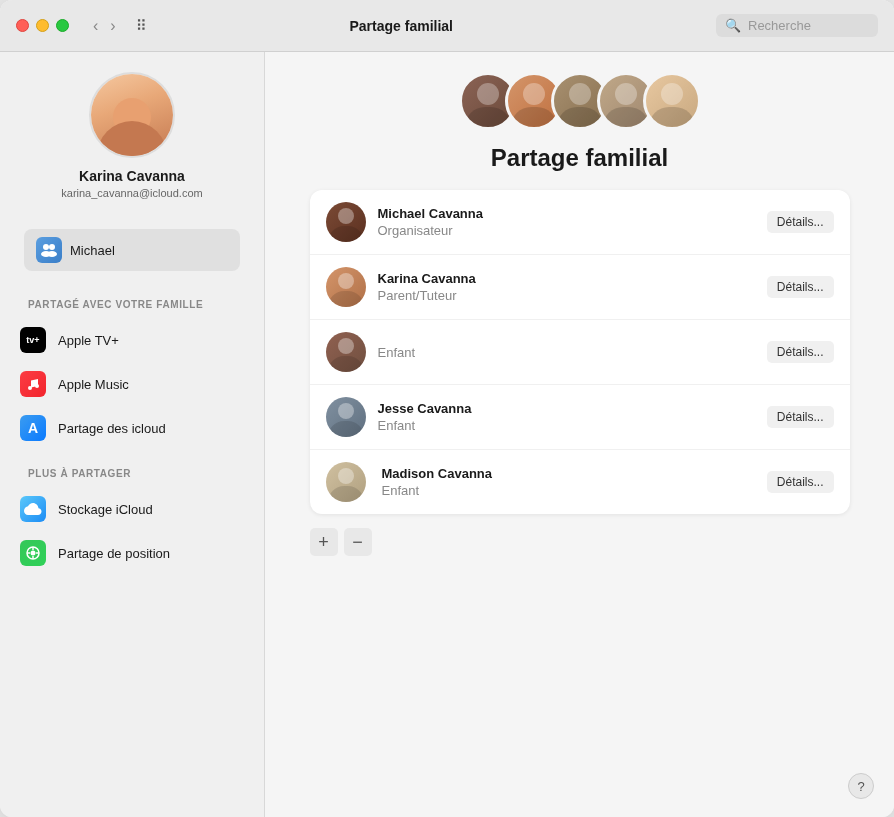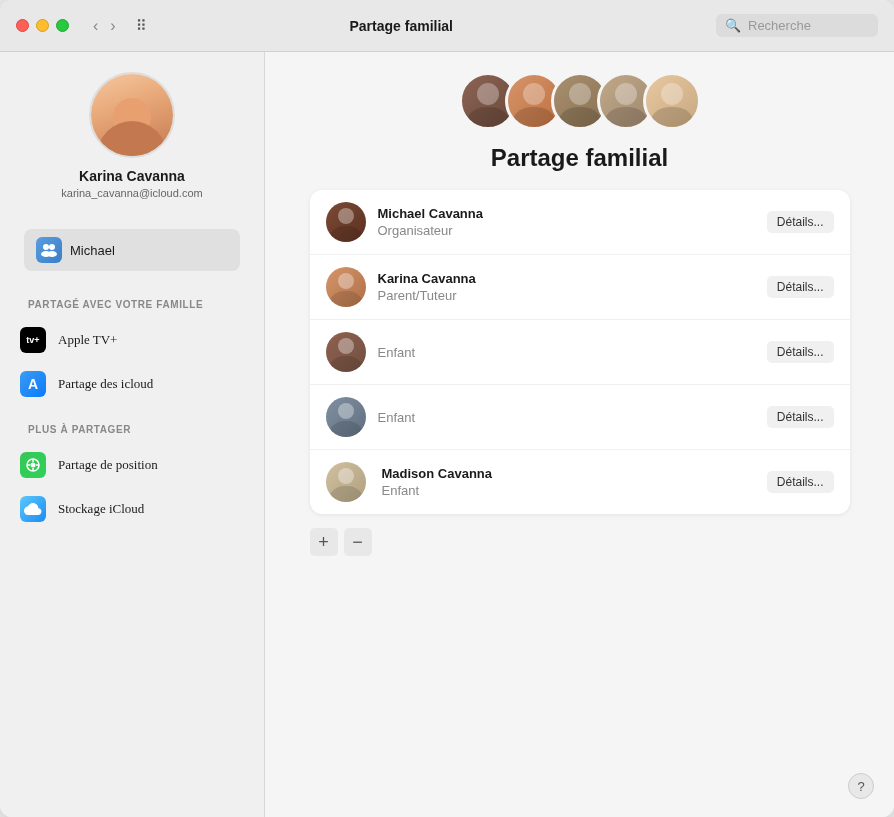--- a/index.html
+++ b/index.html
@@ -216,21 +216,20 @@
       flex-shrink: 0;
     }
     .icon-appletv { background: #000; color: #fff; font-size: 9px; font-weight: 800; }
     .icon-music { background: linear-gradient(135deg, #fc3c44, #f2252d); color: #fff; }
     .icon-purchases { background: linear-gradient(135deg, #3b9cf0, #0a7aff); color: #fff; }
     .icon-icloud { background: linear-gradient(135deg, #5ac8fa, #1c8cf5); color: #fff; }
     .icon-location { background: linear-gradient(135deg, #34c759, #30d158); color: #fff; }
     .item-label {
       font-size: 13px;
       color: #1a1a1a;
-      font-family: Liberation Serif, serif;
     }
     .content-area {
       flex: 1;
       background: #f5f5f5;
       display: flex;
       flex-direction: column;
       align-items: center;
       padding: 20px 30px 20px;
       overflow-y: auto;
     }
@@ -463,47 +462,57 @@
         </div>
       </div>
 
       <div class="section-header">PARTAGÉ AVEC VOTRE FAMILLE</div>
 
       <div class="sidebar-item">
         <div class="item-icon icon-appletv">tv+</div>
         <span class="item-label">Apple TV+</span>
       </div>
       <div class="sidebar-item">
+        <div class="item-icon icon-music">
+          <svg width="14" height="14" viewBox="0 0 14 14" fill="white">
+            <path d="M5 10.5V3.5l7-1.5v7"></path>
+            <circle cx="4" cy="11" r="2"></circle>
+            <circle cx="11" cy="9" r="2"></circle>
+          </svg>
+        </div>
+        <span class="item-label">Apple Music</span>
+      </div>
+      <div class="sidebar-item">
         <div class="item-icon icon-purchases" style="font-weight:800;font-size:14px;">A</div>
         <span class="item-label">Partage des icloud</span>
       </div>
 
       <div class="section-header">PLUS À PARTAGER</div>
 
+      <div class="sidebar-item">
+        <div class="item-icon icon-icloud">
+          <svg width="18" height="13" viewBox="0 0 18 13" fill="white">
+            <path d="M14.5 5.2C14.2 2.3 11.8 0 9 0C6.8 0 4.9 1.3 4 3.2C1.7 3.5 0 5.5 0 8C0 10.2 1.8 12 4 12H14C15.9 12 17.5 10.4 17.5 8.5C17.5 6.7 16.2 5.3 14.5 5.2Z"></path>
+          </svg>
+        </div>
+        <span class="item-label">Stockage iCloud</span>
+      </div>
       <div class="sidebar-item">
         <div class="item-icon icon-location">
           <svg width="14" height="14" viewBox="0 0 14 14" fill="white">
             <circle cx="7" cy="7" r="6" fill="none" stroke="white" stroke-width="1.5"></circle>
             <circle cx="7" cy="7" r="2.5" fill="white"></circle>
             <line x1="7" y1="1" x2="7" y2="4" stroke="white" stroke-width="1.5"></line>
             <line x1="7" y1="10" x2="7" y2="13" stroke="white" stroke-width="1.5"></line>
             <line x1="1" y1="7" x2="4" y2="7" stroke="white" stroke-width="1.5"></line>
             <line x1="10" y1="7" x2="13" y2="7" stroke="white" stroke-width="1.5"></line>
           </svg>
         </div>
         <span class="item-label">Partage de position</span>
       </div>
-      <div class="sidebar-item">
-        <div class="item-icon icon-icloud">
-          <svg width="18" height="13" viewBox="0 0 18 13" fill="white">
-            <path d="M14.5 5.2C14.2 2.3 11.8 0 9 0C6.8 0 4.9 1.3 4 3.2C1.7 3.5 0 5.5 0 8C0 10.2 1.8 12 4 12H14C15.9 12 17.5 10.4 17.5 8.5C17.5 6.7 16.2 5.3 14.5 5.2Z"></path>
-          </svg>
-        </div>
-        <span class="item-label">Stockage iCloud</span>
-      </div>
     </div>
 
     <div class="content-wrapper">
       <div class="content-area">
 
         <div class="family-avatars">
           <div class="family-avatar fav1">
               <div class="avatar-face"></div>
             </div>
           <div class="family-avatar fav2">
@@ -554,20 +563,21 @@
               <div class="member-role">Enfant</div>
             </div>
             <button class="details-btn">Détails...</button>
           </div>
 
           <div class="member-row">
             <div class="member-avatar ma4">
                 <div class="member-face"></div>
               </div>
             <div class="member-info">
+              <div class="member-name">Jesse Cavanna</div>
               <div class="member-role">Enfant</div>
             </div>
             <button class="details-btn">Détails...</button>
           </div>
 
           <div class="member-row">
             <div class="member-avatar ma5">
                 <div class="member-face"></div>
               </div>
             <div class="member-info">

